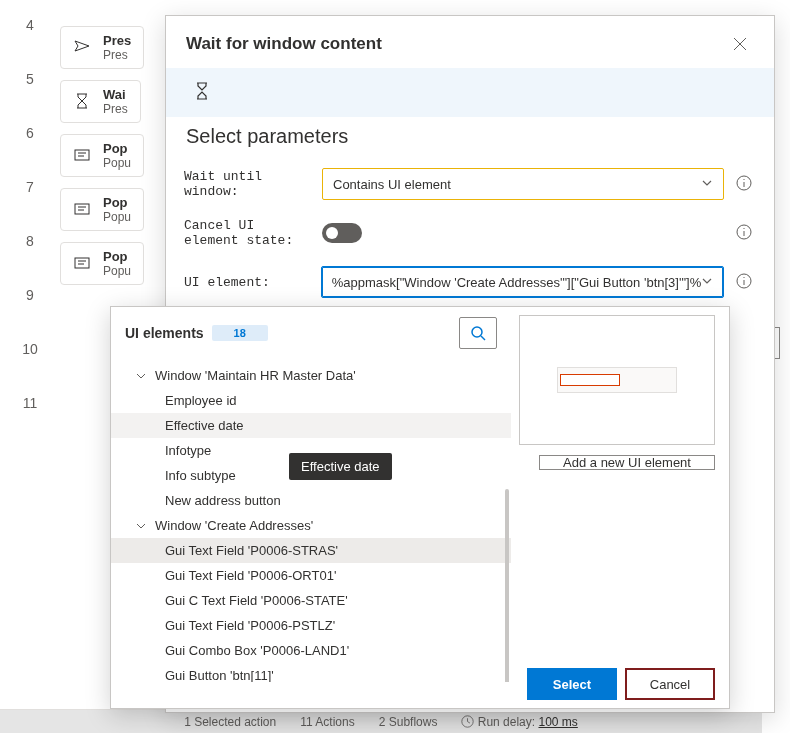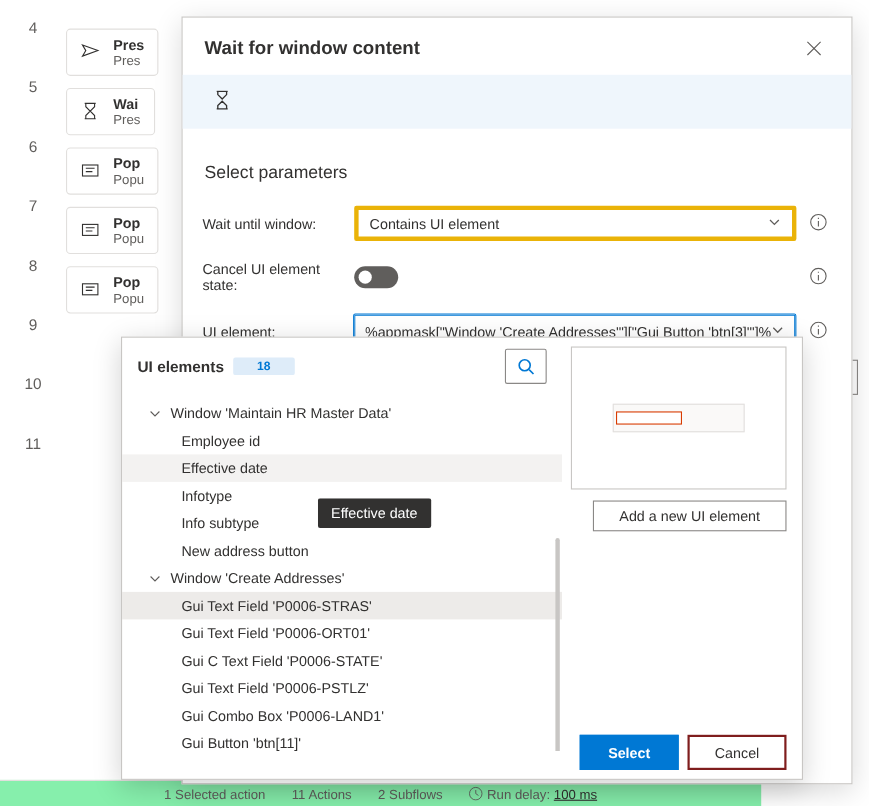--- a/index.html
+++ b/index.html
@@ -80,33 +80,33 @@
     .info-banner {
       background: #eff6fc;
       display: flex;
       align-items: flex-start;
       gap: 14px;
       padding: 14px 28px;
       font-size: 13px;
       color: #323130;
     }
     .info-banner a { color: #323130; text-decoration: underline; }
-    .section-title { font-size: 16px; font-weight: 400; padding: 32px 20px 14px 20px; }
+    .section-title { font-size: 20px; font-weight: 400; padding: 8px 20px 14px 20px; }
     .param-row {
       display: flex;
       align-items: center;
       padding: 6px 18px;
       gap: 8px;
     }
-    .param-label { width: 130px; font-size: 13px; color: #323130; }
+    .param-label { width: 130px; font-size: 13px; color: #323130; font-family: Liberation Mono, monospace; }
     .param-control { flex: 1; }
     .dropdown {
       width: 100%;
       height: 32px;
-      border: 4px solid #eab308;
+      border: 1px solid #eab308;
       border-radius: 2px;
       background: #fff;
       display: flex;
       align-items: center;
       justify-content: space-between;
       padding: 0 10px;
       font-size: 13px;
       cursor: pointer;
     }
     .dropdown.focused { border: 1px solid #0078d4; box-shadow: inset 0 0 0 1px #0078d4;}
@@ -232,21 +232,21 @@
       width: 120px; height: 26px;
       border: 1px solid #e1dfdd;
       background: #faf9f8;
       display:flex; align-items:center; padding:2px;
     }
     .preview-content .inner {
       width: 60px; height: 12px; border:1px solid #d83b01; background:#fff;
     }
     .add-btn {
       border: 1px solid #8a8886;
-      height: 28px;
+      height: 15px;
       display:flex; align-items:center; justify-content:center;
       cursor:pointer;
       font-size: 13px;
       background:#fff;
       margin-left:20px;
     }
     .uep-bottom {
       border-top: 0px;
       display:flex;
       justify-content:flex-end;
@@ -262,24 +262,24 @@
       background: #fff;
       display:flex; align-items:center; justify-content:center;
       cursor:pointer;
       font-size: 13px;
     }
     .btn.primary { background: #0078d4; color:#fff; border-color:#0078d4; font-weight:600;}
     
     .statusbar {
       position: absolute;
       left: 0; bottom: 0;
-      width: 692px;
+      width: 762px;
       height: 24px;
       border-top: 1px solid #e1dfdd;
-      background: #86efac;
+      background: #e5e5e5;
       display:flex;
       align-items:center;
       justify-content:center;
       gap: 24px;
       font-size: 12px;
       color: #605e5c;
       z-index:1;
     }
     .statusbar .delay { text-decoration: underline; color: #323130;}
     .shadow-btn {

